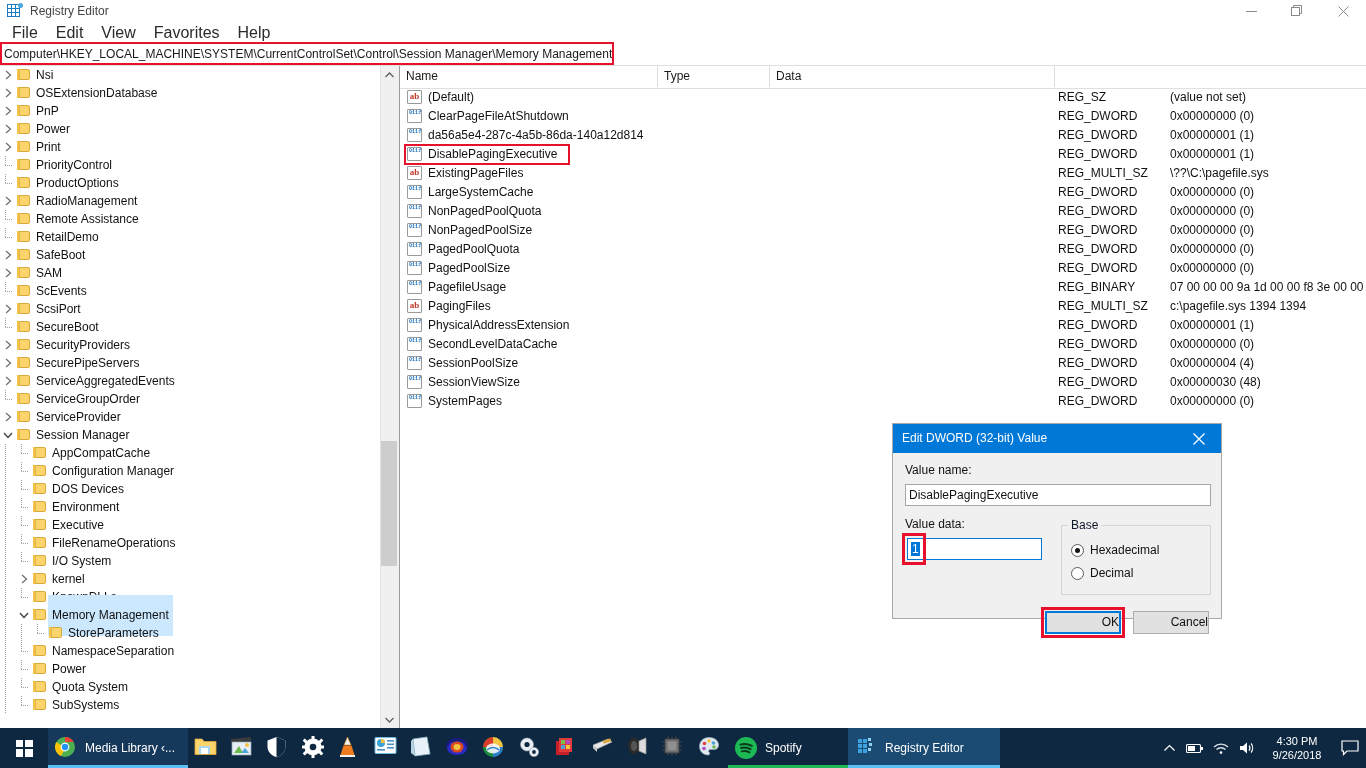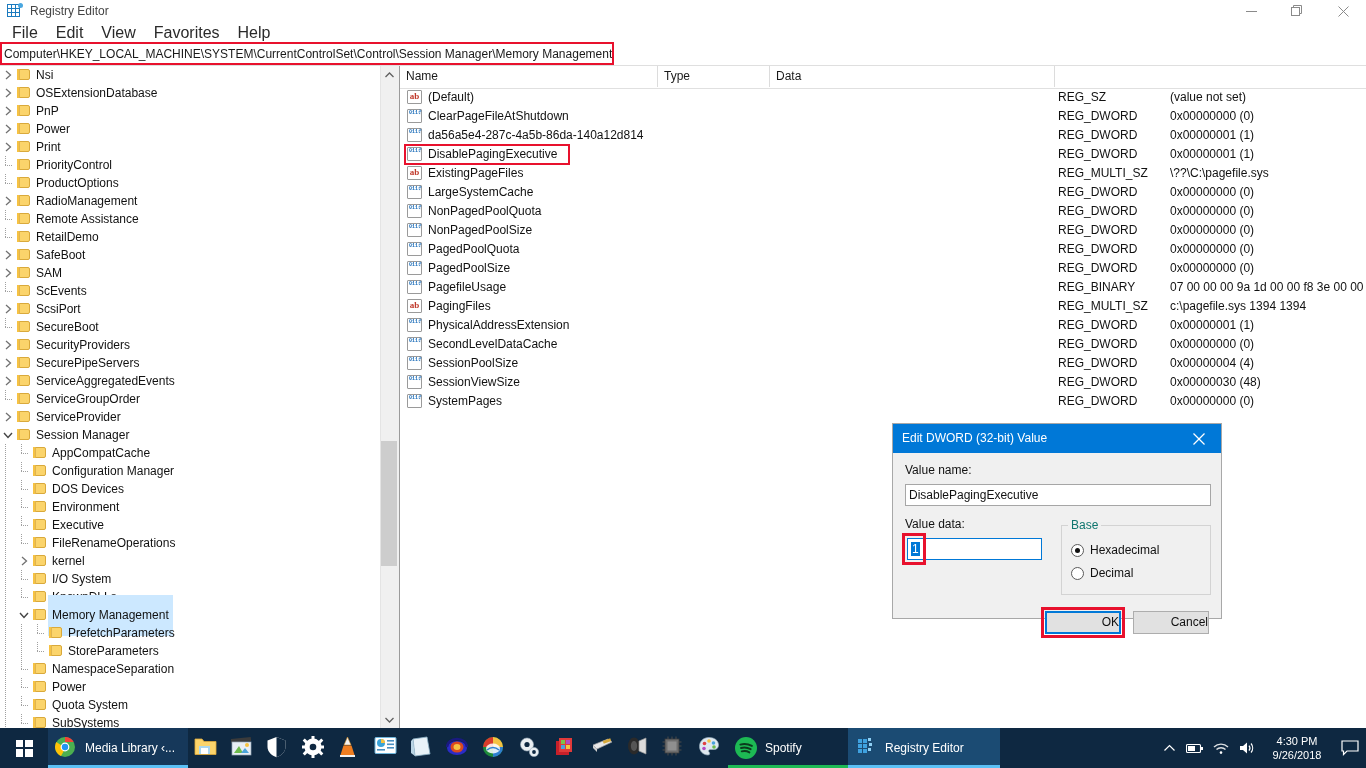--- a/index.html
+++ b/index.html
@@ -235,21 +235,21 @@
   .valdata-hl {
     position: absolute; left: 9px; top: 80px; width: 24px; height: 32px;
     border: 3px solid #e8112d; box-sizing: border-box; pointer-events: none;
   }
   .groupbox {
     position: absolute; left: 168px; top: 72px; width: 150px; height: 70px;
     border: 1px solid #d3d3d3; box-sizing: border-box;
   }
   .groupbox-title {
     position: absolute; left: 175px; top: 65px; background: #f0f0f0;
-    padding: 0 3px; font-size: 12px; color: #0f766e;
+    padding: 0 3px; font-size: 12px; color: #0f172a;
   }
   .radio-row {
     position: absolute; left: 178px; display: flex; align-items: center;
     font-size: 12px; color: #111111;
   }
   .radio-mark {
     width: 13px; height: 13px; border-radius: 50%; border: 1px solid #5b5b5b;
     background: #ffffff; margin-right: 6px; position: relative; flex: none;
     box-sizing: border-box;
   }
@@ -572,56 +572,49 @@
             <span class="tree-label">Executive</span>
           </div>
           <div class="tree-row">
             <span class="dotline"></span>
             <span class="dotline elbow"></span>
             <span class="folder"></span>
             <span class="tree-label">FileRenameOperations</span>
           </div>
           <div class="tree-row">
             <span class="dotline"></span>
+            <span class="dotline elbow"></span>
+            <span class="folder"></span>
+            <span class="tree-label">I/O System</span>
+          </div>
+          <div class="tree-row">
+            <span class="dotline"></span>
             <span class="twisty">
               <svg width="9" height="10" viewBox="0 0 9 10">
                 <polyline points="2,1 6.5,5 2,9" fill="none" stroke="#717171" stroke-width="1.3"></polyline>
               </svg>
             </span>
             <span class="folder"></span>
             <span class="tree-label">kernel</span>
-          </div>
-          <div class="tree-row">
-            <span class="dotline"></span>
-            <span class="dotline elbow"></span>
-            <span class="folder"></span>
-            <span class="tree-label">I/O System</span>
           </div>
           <div class="tree-row">
             <span class="dotline"></span>
             <span class="dotline elbow"></span>
             <span class="folder"></span>
             <span class="tree-label">KnownDLLs</span>
           </div>
           <div class="tree-row selected">
             <span class="dotline"></span>
             <span class="twisty">
               <svg width="10" height="9" viewBox="0 0 10 9">
                 <polyline points="1,2 5,6.5 9,2" fill="none" stroke="#444444" stroke-width="1.4"></polyline>
               </svg>
             </span>
             <span class="folder"></span>
             <span class="tree-label">Memory Management</span>
-          </div>
-          <div class="tree-row">
-            <span class="dotline"></span>
-            <span class="dotline"></span>
-            <span class="dotline elbow"></span>
-            <span class="folder"></span>
-            <span class="tree-label">PrefetchParameters</span>
           </div>
           <div class="tree-row">
             <span class="dotline"></span>
             <span class="dotline"></span>
             <span class="dotline elbow"></span>
             <span class="folder"></span>
             <span class="tree-label">StoreParameters</span>
           </div>
           <div class="tree-row">
             <span class="dotline"></span>

